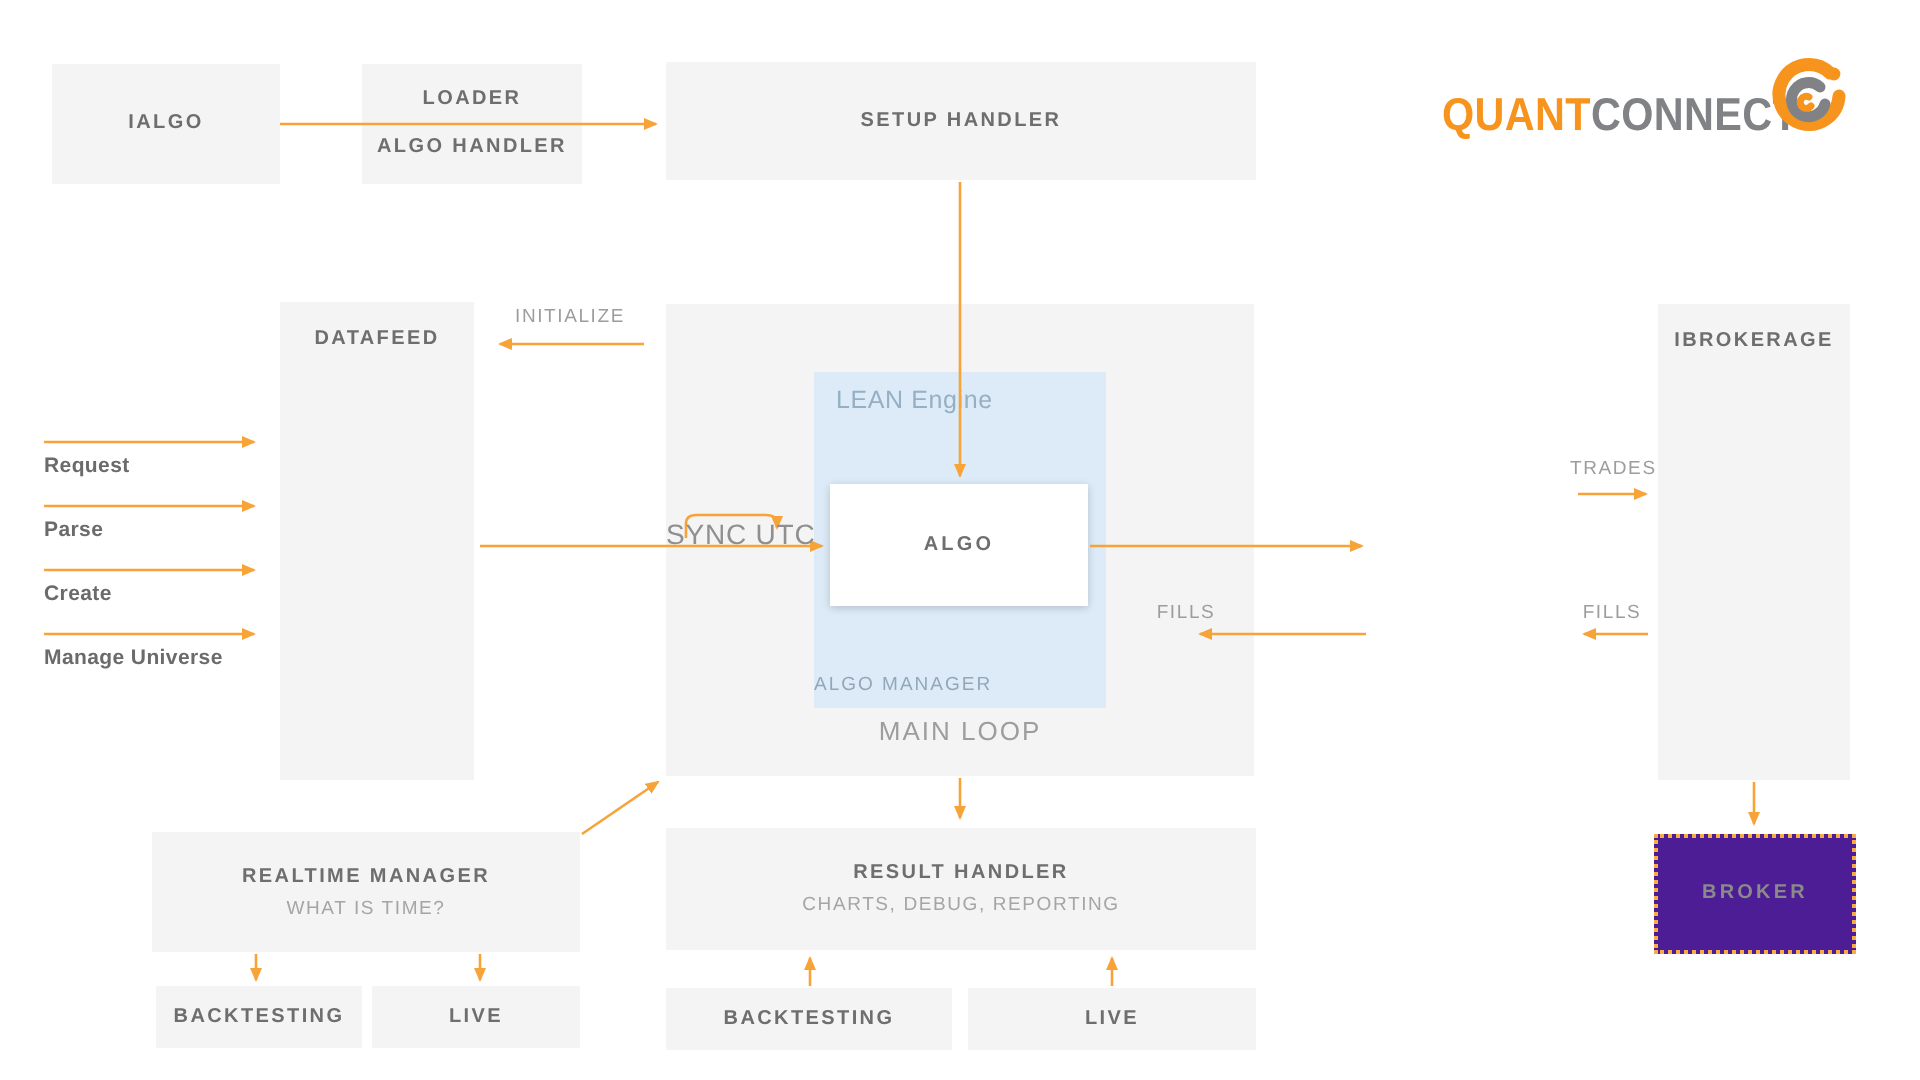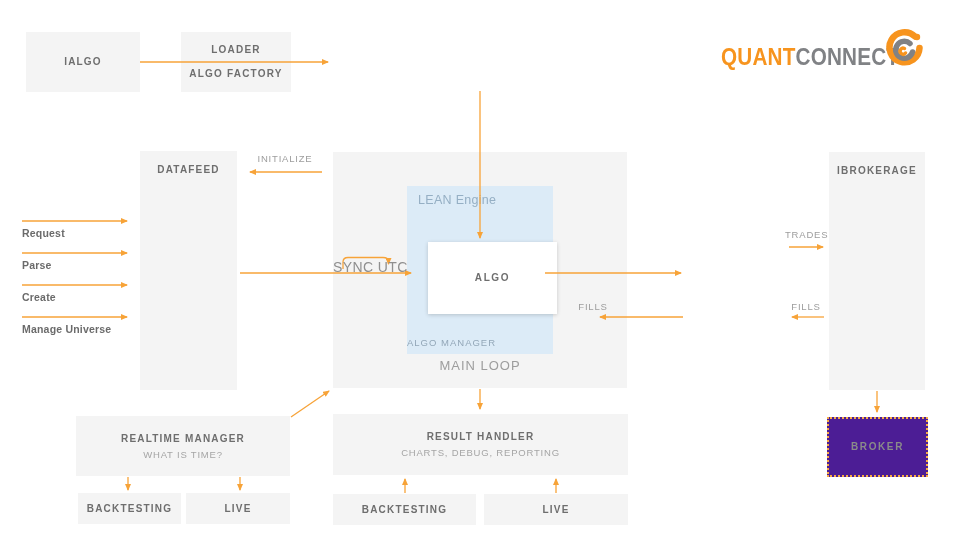--- a/index.html
+++ b/index.html
@@ -25,21 +25,21 @@
   .flow-lbl{
     position:absolute;font-size:10.5px;font-weight:700;color:#6b6b6b;letter-spacing:0.2px;
   }
   #blue-box{
     position:absolute;left:74px;top:34px;width:146px;height:168px;background:#dcebf7;
   }
   #lean-label{
     position:absolute;left:11px;top:7px;font-size:12.5px;color:#95afc4;letter-spacing:0.3px;
   }
   #algo-box{
-    position:absolute;left:21px;top:56px;width:129px;height:72px;background:#ffffff;
+    position:absolute;left:8px;top:56px;width:129px;height:61px;background:#ffffff;
     box-shadow:0 1px 4px rgba(0,0,0,0.18);
     display:flex;align-items:center;justify-content:center;
   }
   #algo-box .title{letter-spacing:1.6px;}
   #algo-manager-label{
     position:absolute;left:0;right:0;bottom:6px;text-align:left;
     font-size:9.5px;color:#93a7b8;letter-spacing:1px;
   }
   #main-loop-label{
     position:absolute;left:0;right:0;top:206px;text-align:center;
@@ -70,23 +70,26 @@
 <body>
 
 <div id="stage">
 
   <div class="box" style="left:26px;top:32px;width:114px;height:60px;">
     <div class="title">IALGO</div>
   </div>
 
   <div class="box" style="left:181px;top:32px;width:110px;height:60px;justify-content:space-between;padding:11px 0;box-sizing:border-box;">
     <div class="title">LOADER</div>
-    <div class="title">ALGO FACTORY</div>
+    <div class="title">ALGO HANDLER</div>
   </div>
 
+  <div class="box" style="left:333px;top:31px;width:295px;height:59px;">
+    <div class="title">SETUP HANDLER</div>
+  </div>
 
   <div id="logo">
     <div id="logo-text"><span class="q">QUANT</span><span class="c">CONNECT</span></div>
   </div>
   <svg id="logo-icon" width="46" height="46" viewBox="0 0 46 46">
     <path d="M 33 8.5 A 15 15 0 1 0 37.5 20" fill="none" stroke="#f7941e" stroke-width="6.5" stroke-linecap="round"></path>
     <circle cx="35" cy="9" r="3.2" fill="#f7941e"></circle>
     <path d="M 28 15.5 A 8.5 8.5 0 1 0 30.5 24" fill="none" stroke="#808285" stroke-width="5.5" stroke-linecap="round"></path>
     <path d="M 22.5 20.5 A 3 3 0 1 0 23.5 25" fill="none" stroke="#f7941e" stroke-width="3.5" stroke-linecap="round"></path>
   </svg>

